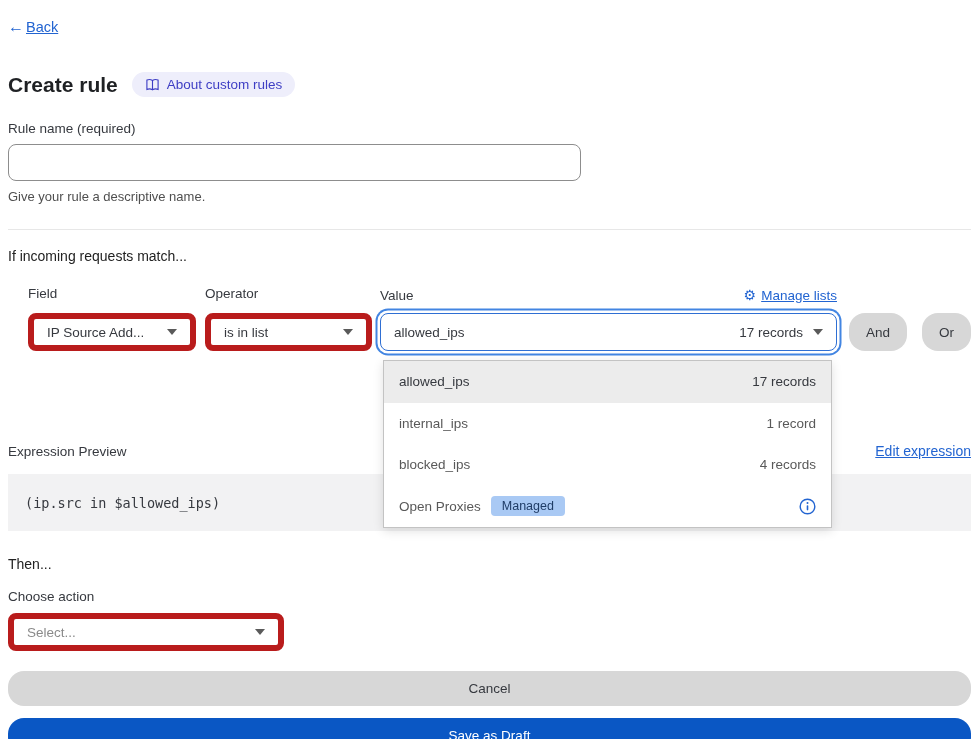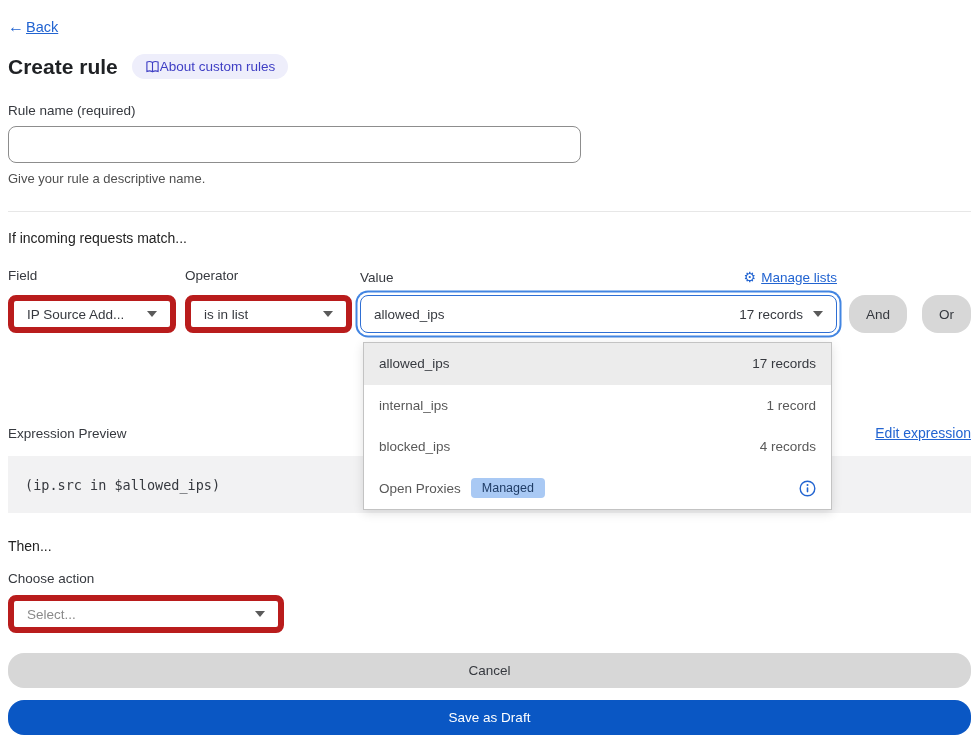--- a/index.html
+++ b/index.html
@@ -13,44 +13,44 @@
 
   
   .back-link {
     display:inline-flex; align-items:center; gap:2px;
     color:#2264d1; font-size:14.5px; text-decoration:none; cursor:pointer;
   }
   .back-link .arrow { text-decoration:none; font-size:16px; }
   .back-link .back-text { text-decoration:underline; }
 
   
-  .title-row { margin-top:18px; display:flex; align-items:center; gap:14px; }
+  .title-row { margin-top:36px; display:flex; align-items:center; gap:14px; }
   .page-title { font-size:21px; font-weight:bold; color:#1f2124; }
   .about-badge {
-    display:inline-flex; align-items:center; 
+    display:inline-flex; align-items:center; gap:7px;
     background:#eeeefb; color:#3e3ec4;
     border-radius:14px; padding:5px 13px; font-size:13.5px; cursor:pointer;
   }
   .about-badge svg { display:block; }
 
   
   .field-label { margin-top:24px; font-size:13.5px; color:#36393f; }
   .rule-name-input {
     display:block; margin-top:8px; width:573px; height:37px;
     border:1px solid #8d8d8d; border-radius:8px; padding:0 12px;
     font-size:13.5px; font-family:inherit; color:#36393f; outline:none; background:#fff;
   }
   .helper-text { margin-top:8px; color:#4f4f4f; font-size:13px; }
 
   .divider { margin-top:25px; border-top:1px solid #e7e7e7; height:0; }
 
   .section-heading { margin-top:18px; font-size:14px; font-weight:normal; color:#222; }
 
   
-  .condition-row { margin-top:22px; display:flex; align-items:flex-end; }
+  .condition-row { margin-top:22px; display:flex; align-items:flex-end;margin-left:20px; }
   .col { display:flex; flex-direction:column; }
   .col-field { width:168px; margin-right:9px; }
   .col-operator { width:167px; margin-right:8px; }
   .col-value { flex:1; margin-right:12px; }
   .col .label { font-size:13.5px; color:#36393f; margin-bottom:10px; height:17px; }
   .label-row { display:flex; justify-content:space-between; align-items:flex-end; margin-bottom:10px; height:17px; }
   .label-row .label { margin-bottom:0; height:auto; }
 
   .select-box {
     height:38px; border:6px solid #b91c1c; border-radius:8px; background:#fff;

